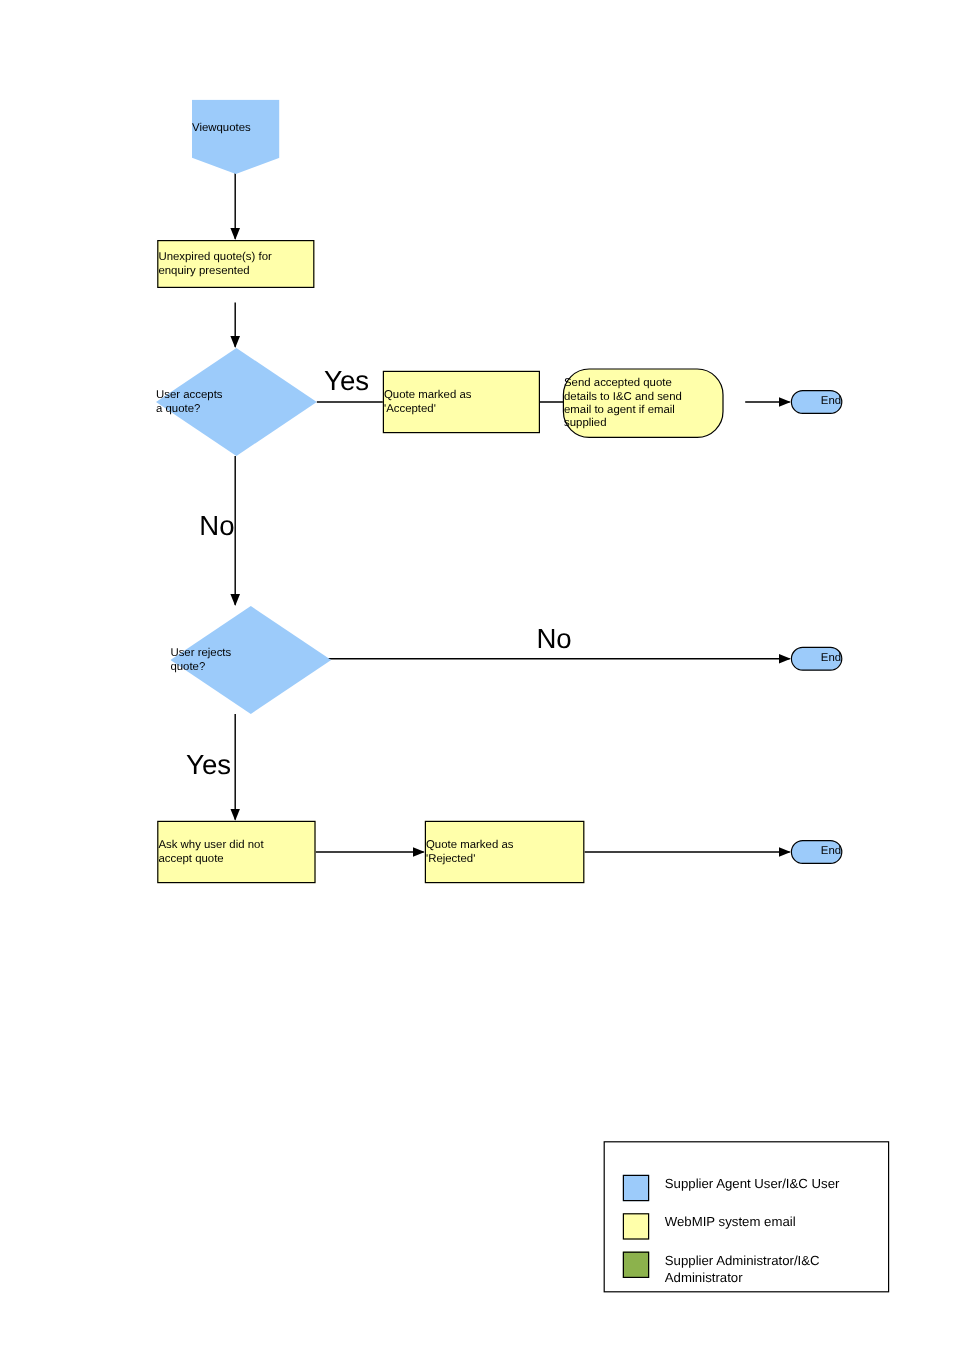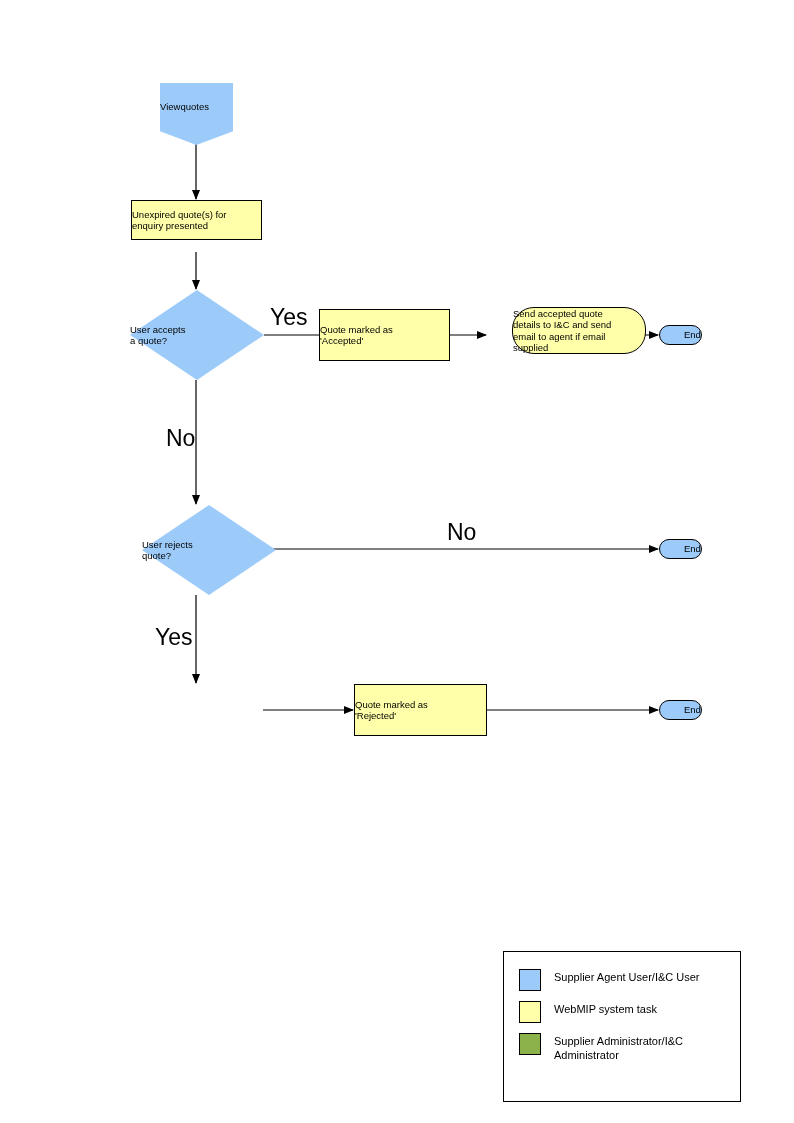--- a/index.html
+++ b/index.html
@@ -97,25 +97,25 @@
     font-size: 23px;
     line-height: 1;
     white-space: nowrap;
   }
   
   #legend {
     position: absolute;
     left: 503px;
     top: 951px;
     width: 238px;
-    height: 151px;
+    height: 126px;
     box-sizing: border-box;
     background: #ffffff;
     border: 1px solid #000000;
-    padding: 16px 0 0 0;
+    padding: 26px 0 0 0;
   }
   .legend-row {
     display: flex;
     align-items: flex-start;
     margin: 0 0 9px 15px;
   }
   .legend-swatch {
     width: 22px;
     height: 22px;
     box-sizing: border-box;
@@ -181,41 +181,45 @@
     <span class="diamond-face"></span>
     <span class="node-label">User accepts
 a quote?</span>
   </div>
 
   <div class="node proc" style="left:319px; top:309px; width:131px; height:52px;">
     <span class="node-label">Quote  marked as
 'Accepted'</span>
   </div>
 
-  <div class="node proc" style="left:512px; top:307px; width:134px; height:47px;border-radius:22px;">
+  <div class="node proc" style="left:469px; top:307px; width:134px; height:58px;border-radius:22px;">
     <span class="node-label">Send accepted quote
 details to I&amp;C and send
 email to agent if email
 supplied</span>
   </div>
 
   <div class="node terminator" style="left:659px; top:325px; width:43px; height:20px;">
     <span class="node-label">End</span>
   </div>
 
   <div class="node decision" style="left:142px; top:505px; width:134px; height:90px;">
     <span class="diamond-face"></span>
     <span class="node-label">User rejects
 quote?</span>
   </div>
 
   <div class="node terminator" style="left:659px; top:539px; width:43px; height:20px;">
     <span class="node-label">End</span>
   </div>
 
+  <div class="node proc" style="left:131px; top:684px; width:132px; height:52px;">
+    <span class="node-label">Ask why user did not
+accept quote</span>
+  </div>
 
   <div class="node proc" style="left:354px; top:684px; width:133px; height:52px;">
     <span class="node-label">Quote  marked as
 'Rejected'</span>
   </div>
 
   <div class="node terminator" style="left:659px; top:700px; width:43px; height:20px;">
     <span class="node-label">End</span>
   </div>
 
@@ -224,21 +228,21 @@
   <div class="edge-label" style="left:447px; top:521px;">No</div>
   <div class="edge-label" style="left:155px; top:626px;">Yes</div>
 
   <div id="legend">
     <div class="legend-row">
       <span class="legend-swatch" style="background:#9ccbfa;"></span>
       <span class="legend-text">Supplier Agent User/I&amp;C User</span>
     </div>
     <div class="legend-row">
       <span class="legend-swatch" style="background:#ffffaa;"></span>
-      <span class="legend-text">WebMIP system task</span>
+      <span class="legend-text">WebMIP system email</span>
     </div>
     <div class="legend-row">
       <span class="legend-swatch" style="background:#8cb24c;"></span>
       <span class="legend-text">Supplier Administrator/I&amp;C
 Administrator</span>
     </div>
   </div>
 
 </div>
 

